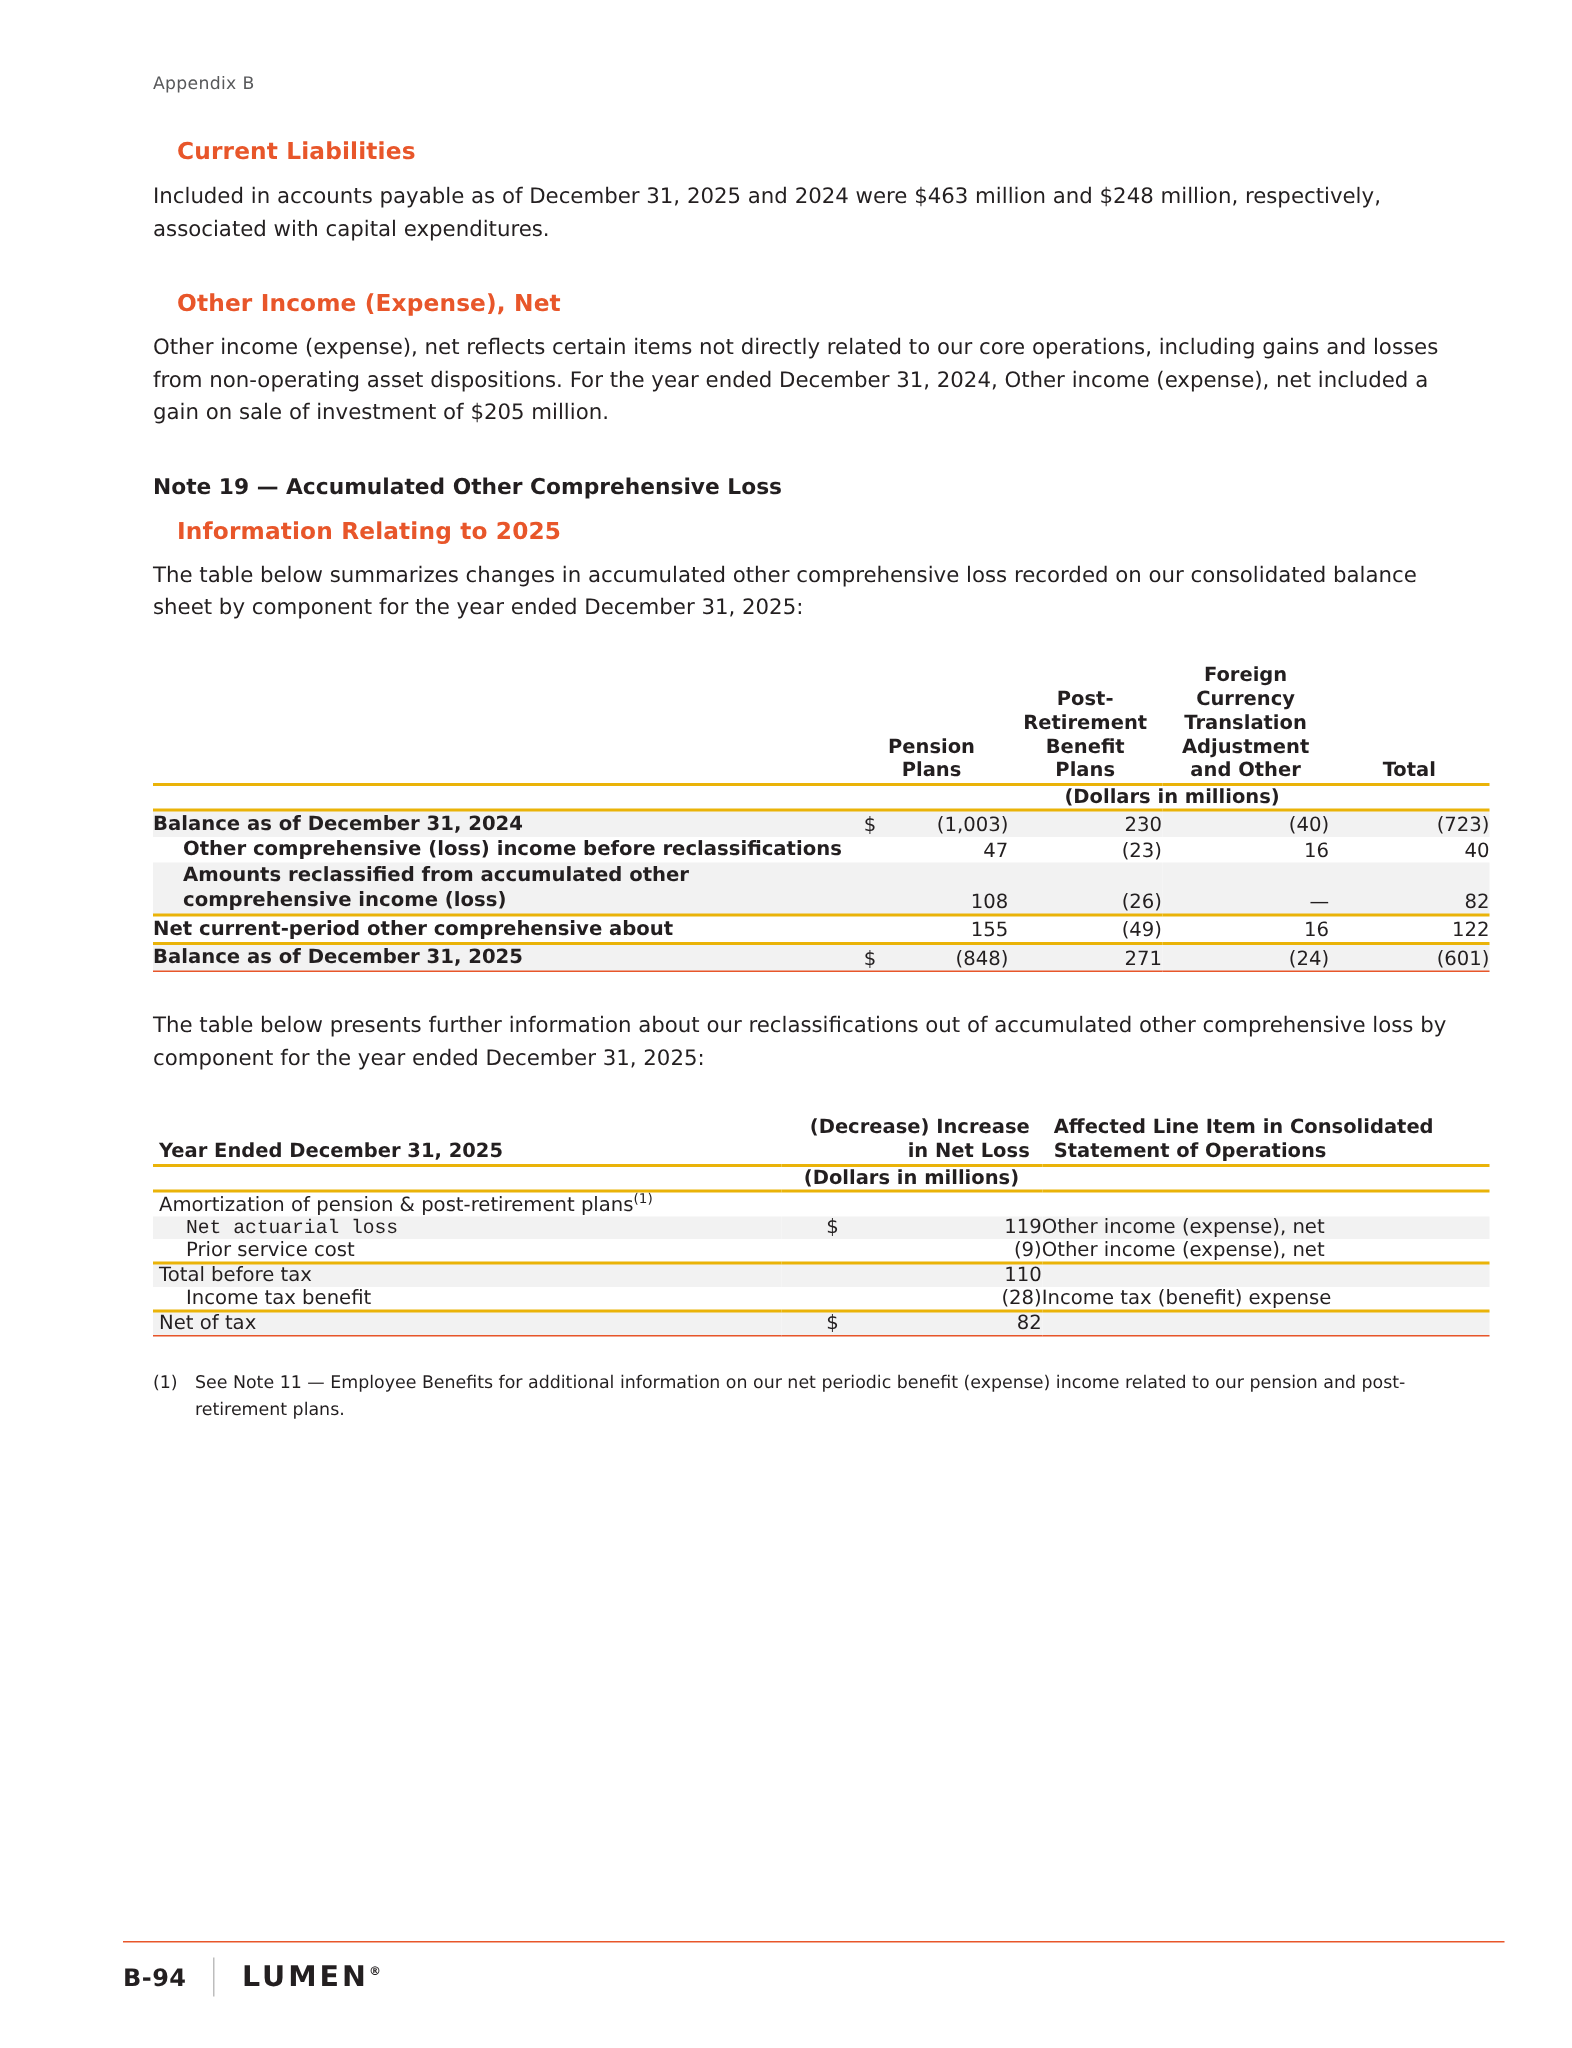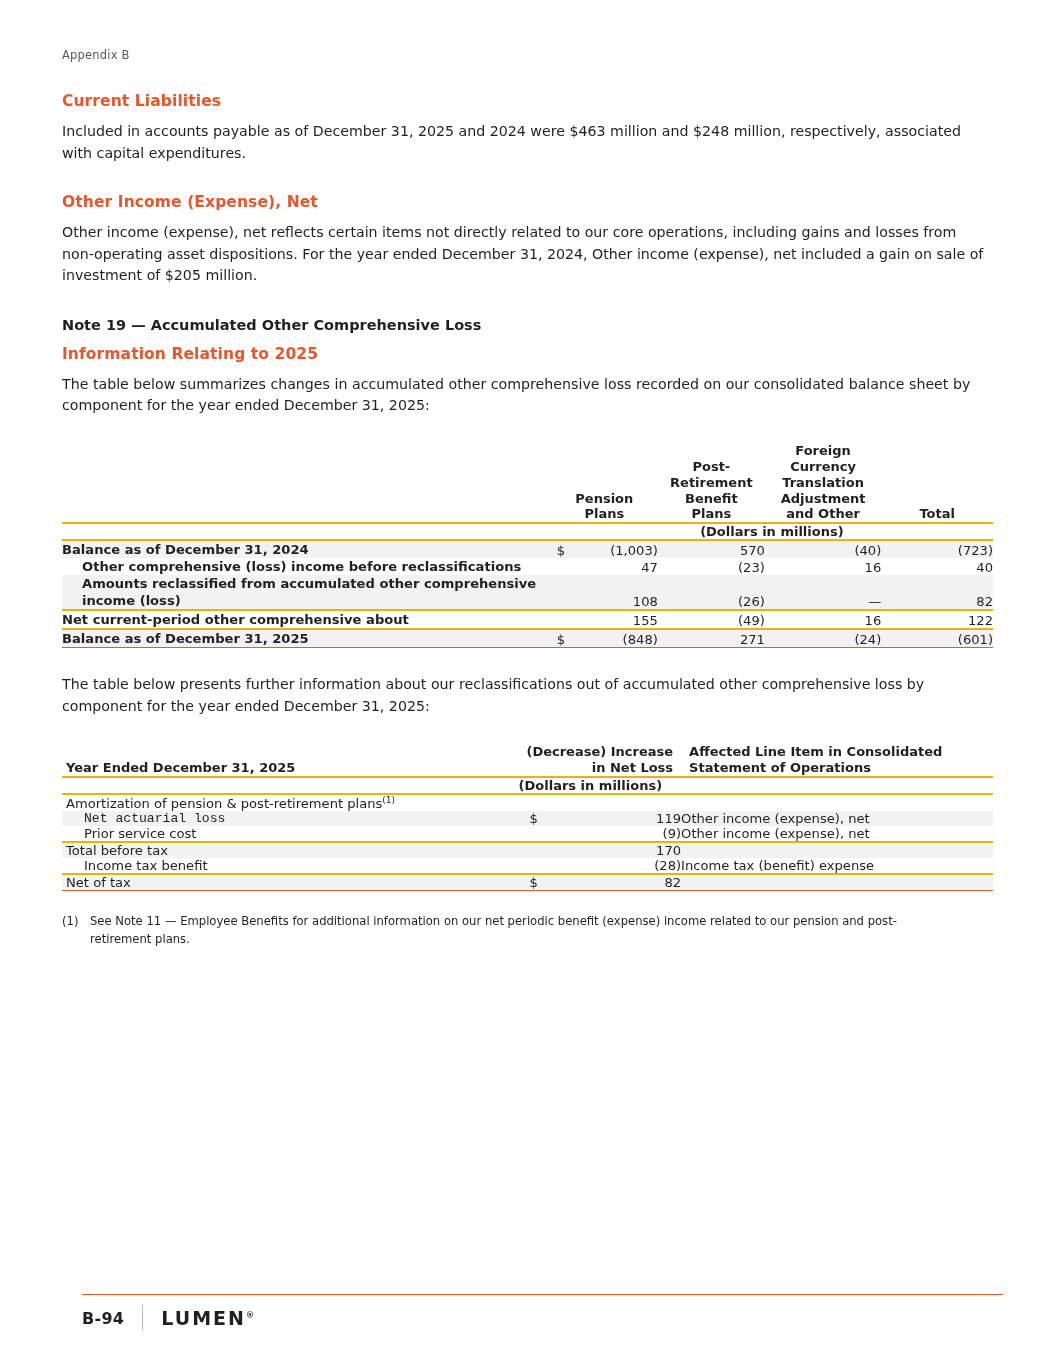--- a/index.html
+++ b/index.html
@@ -14,33 +14,33 @@
     color: #231f20;
     position: relative;
     overflow: hidden;
   }
   .page {
     position: absolute;
     left: 0; top: 0;
     width: 1048px;
     height: 1365px;
     box-sizing: border-box;
-    padding: 48px 55px 0 62px;
+    padding: 48px 55px 0 102px;
   }
   .appendix-label {
     font-size: 11.5px;
     color: #58595b;
     letter-spacing: 0.2px;
     margin-bottom: 30px;
   }
   h2.section-head {
     color: #e8562a;
     font-size: 15.5px;
     font-weight: bold;
-    margin: 0 0 11px 0;
+    margin: 0 0 11px 16px;
     letter-spacing: 0.1px;
   }
   h2.section-head.spaced { margin-top: 29px; }
   h3.note-head {
     color: #231f20;
     font-size: 14.5px;
     font-weight: bold;
     margin: 30px 0 12px 0;
   }
   p.body-text {
@@ -229,21 +229,21 @@
         </tr>
         <tr class="dollars-row rule-top">
           <td></td>
           <td colspan="4">(Dollars in millions)</td>
         </tr>
       </thead>
       <tbody>
         <tr class="row-shade rule-top">
           <td class="lbl">Balance as of December 31, 2024</td>
           <td class="num"><span class="dsym">$</span><span>(1,003)</span></td>
-          <td class="num">570</td>
+          <td class="num">230</td>
           <td class="num">(40)</td>
           <td class="num">(723)</td>
         </tr>
         <tr>
           <td class="lbl indent">Other comprehensive (loss) income before reclassifications</td>
           <td class="num">47</td>
           <td class="num">(23)</td>
           <td class="num">16</td>
           <td class="num">40</td>
         </tr>
@@ -310,21 +310,21 @@
           <td class="t2-num"><span class="dsym">$</span><span>119</span></td>
           <td class="t2-line">Other income (expense), net</td>
         </tr>
         <tr>
           <td class="t2-line" style="padding-left:22px;">Prior service cost</td>
           <td class="t2-num">(9)</td>
           <td class="t2-line">Other income (expense), net</td>
         </tr>
         <tr class="row-shade rule-top">
           <td class="t2-line" style="padding-left:4px;">Total before tax</td>
-          <td class="t2-num">170</td>
+          <td class="t2-num">110</td>
           <td class="t2-line"></td>
         </tr>
         <tr>
           <td class="t2-line" style="padding-left:22px;">Income tax benefit</td>
           <td class="t2-num">(28)</td>
           <td class="t2-line">Income tax (benefit) expense</td>
         </tr>
         <tr class="row-shade rule-top rule-bot">
           <td class="t2-line" style="padding-left:4px;">Net of tax</td>
           <td class="t2-num"><span class="dsym">$</span><span>82</span></td>

